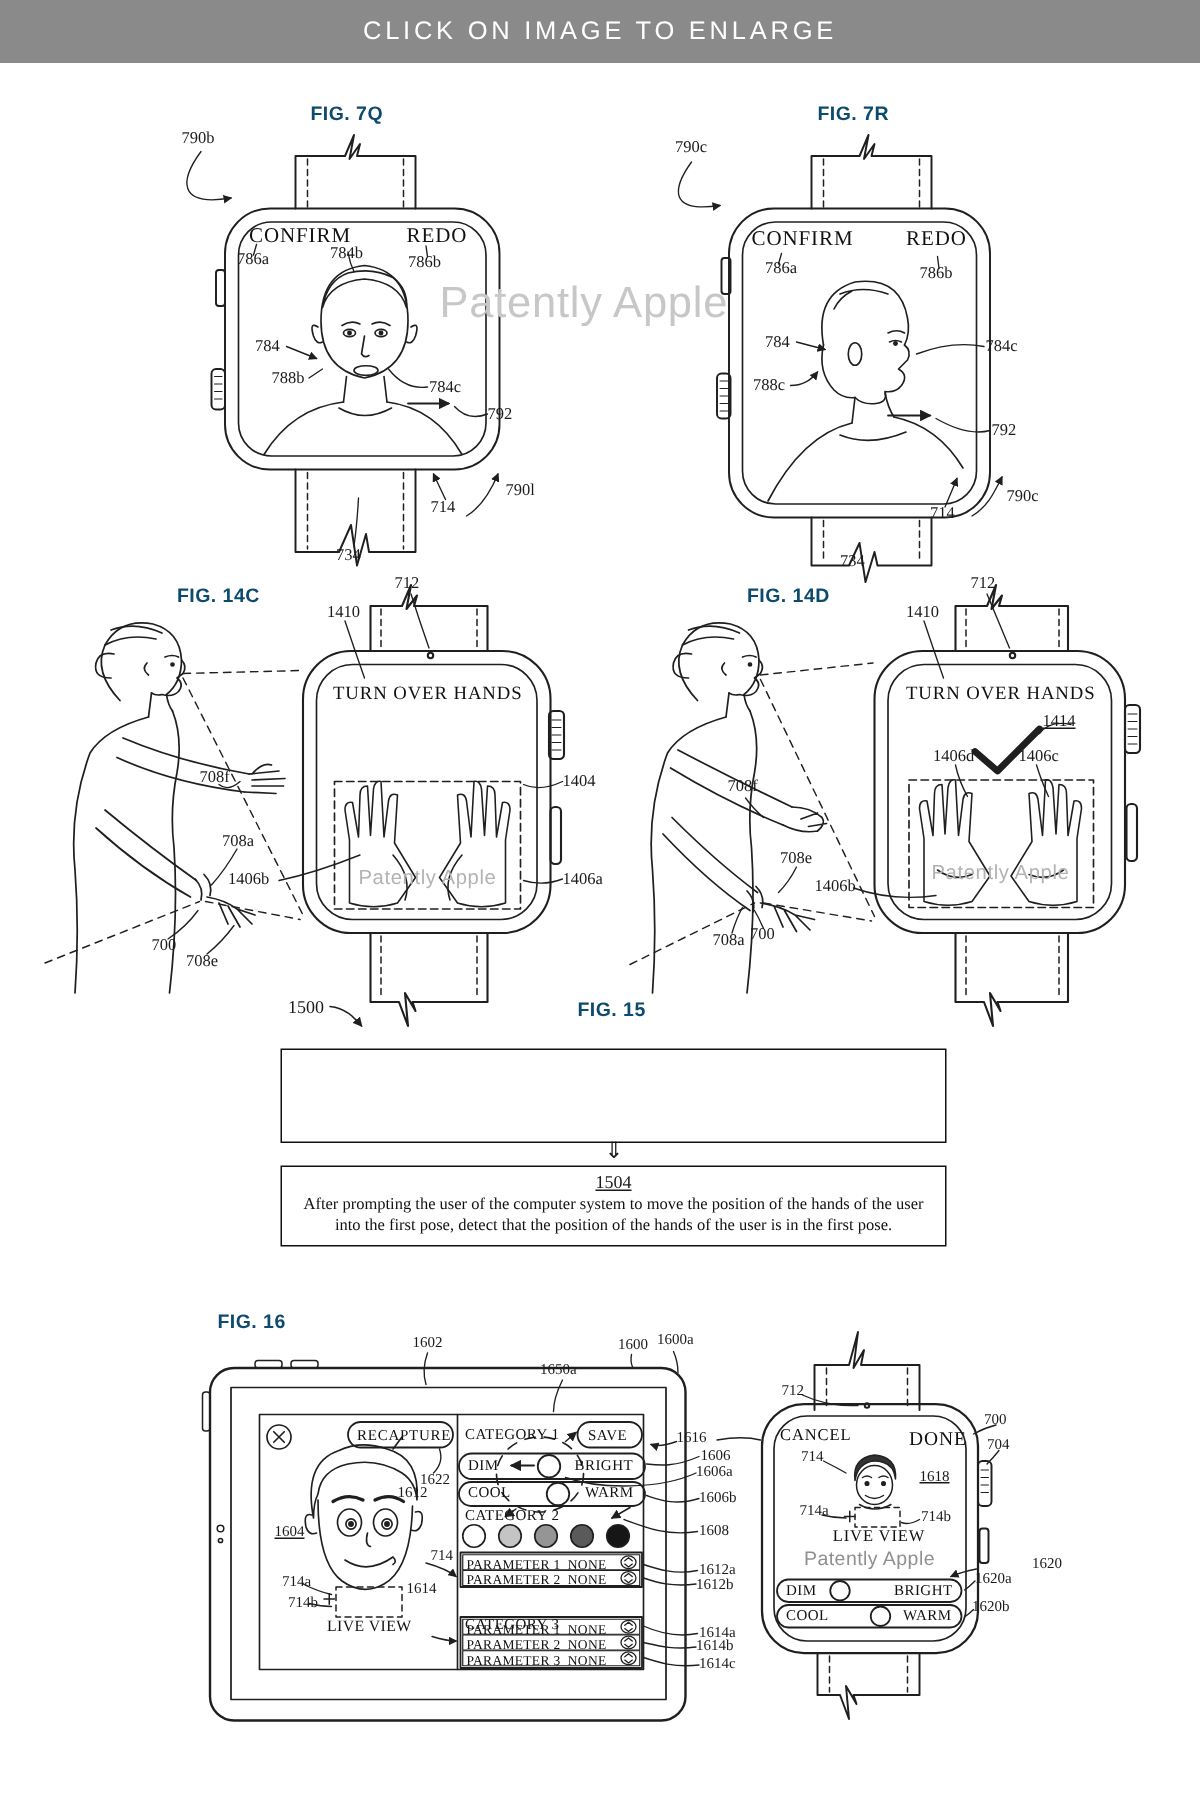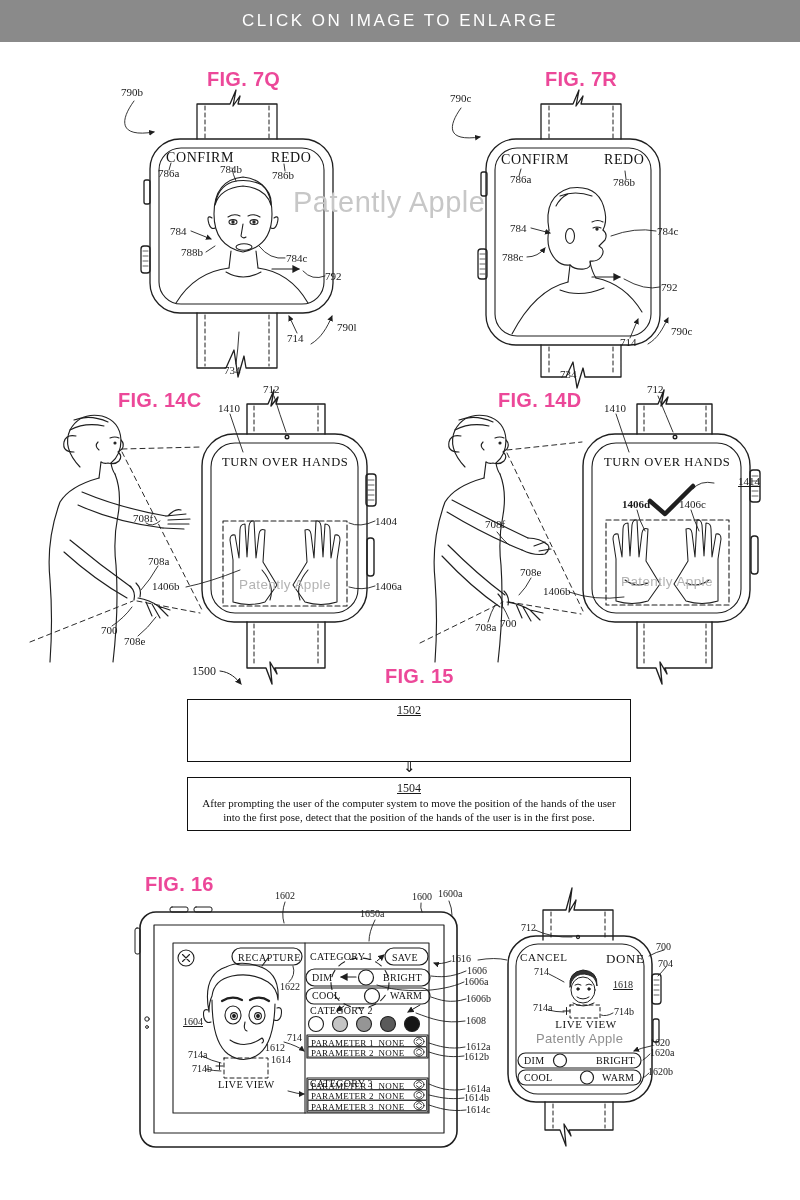--- a/index.html
+++ b/index.html
@@ -4,21 +4,21 @@
 <style>
   html,body{margin:0;padding:0;background:#fff;}
   #page{position:relative;width:800px;height:1200px;background:#fff;overflow:hidden;
         font-family:"Liberation Serif",serif;color:#1a1a1a;}
   #banner{position:absolute;left:0;top:0;width:800px;height:42px;background:#8a8a8a;
           color:#fff;font-family:"Liberation Sans",sans-serif;font-size:17px;
           letter-spacing:2.5px;text-align:center;line-height:42px;font-weight:400;}
   svg.art{position:absolute;left:0;top:0;pointer-events:none;}
   .abs{position:absolute;white-space:nowrap;}
   .figtitle{position:absolute;font-family:"Liberation Sans",sans-serif;font-weight:bold;
-            font-size:20px;color:#ec4899;letter-spacing:.3px;white-space:nowrap;}
+            font-size:13px;color:#0c4a6e;letter-spacing:.3px;white-space:nowrap;}
   .ref{position:absolute;font-size:11px;color:#1a1a1a;white-space:nowrap;}
   .ref16{position:absolute;font-size:10px;color:#1a1a1a;white-space:nowrap;}
   .scr{position:absolute;font-size:14px;letter-spacing:.6px;color:#111;white-space:nowrap;}
   .scr-sm{position:absolute;font-size:10px;letter-spacing:.3px;color:#111;white-space:nowrap;}
   .row-t{position:absolute;font-size:9px;letter-spacing:.2px;color:#111;white-space:nowrap;}
   .wm-lg{position:absolute;font-family:"Liberation Sans",sans-serif;font-size:29px;
          color:#c7c7c7;letter-spacing:.5px;white-space:nowrap;}
   .wm-sm{position:absolute;font-family:"Liberation Sans",sans-serif;font-size:13.5px;
          color:#b3b3b3;letter-spacing:.4px;white-space:nowrap;}
   .wm-watch{position:absolute;font-family:"Liberation Sans",sans-serif;font-size:13px;
@@ -420,55 +420,54 @@
   <div class="ref" style="left:133px;top:512px;">708f</div>
   <div class="ref" style="left:148px;top:555px;">708a</div>
   <div class="ref" style="left:101px;top:624px;">700</div>
   <div class="ref" style="left:124px;top:635px;">708e</div>
   <div class="wm-sm" style="left:239px;top:577px;">Patently Apple</div>
 
   <div class="figtitle" style="left:498px;top:389px;">FIG. 14D</div>
   <div class="ref" style="left:647px;top:383px;">712</div>
   <div class="ref" style="left:604px;top:402px;">1410</div>
   <div class="scr center" style="left:604px;top:455px;width:126px;font-size:12.5px;">TURN OVER HANDS</div>
-  <div class="ref" style="left:738px;top:475px;text-decoration:underline;">1414</div>
-  <div class="ref" style="left:622px;top:498px;font-weight:bold;">1406d</div>
+  <div class="ref" style="left:695px;top:475px;text-decoration:underline;">1414</div>
+  <div class="ref" style="left:622px;top:498px;">1406d</div>
   <div class="ref" style="left:679px;top:498px;">1406c</div>
   <div class="ref" style="left:543px;top:585px;">1406b</div>
   <div class="ref" style="left:485px;top:518px;">708f</div>
   <div class="ref" style="left:520px;top:566px;">708e</div>
   <div class="ref" style="left:475px;top:621px;">708a</div>
   <div class="ref" style="left:500px;top:617px;">700</div>
   <div class="wm-sm" style="left:621px;top:574px;">Patently Apple</div>
 
   <div class="ref" style="left:192px;top:664px;font-size:12px;">1500</div>
   <div class="figtitle" style="left:385px;top:665px;">FIG. 15</div>
   <div class="fbox" style="left:187px;top:699px;width:444px;height:63px;">
-    <div class="num">1502</div>
   </div>
   <div class="abs" style="left:403px;top:758px;font-size:15px;">⇓</div>
   <div class="fbox" style="left:187px;top:777px;width:444px;height:54px;">
     <div class="num">1504</div>
     <div class="txt">After prompting the user of the computer system to move the position of the hands of the user into the first pose, detect that the position of the hands of the user is in the first pose.</div>
   </div>
 
   <div class="figtitle" style="left:145px;top:873px;">FIG. 16</div>
   <div class="ref16" style="left:275px;top:890px;">1602</div>
   <div class="ref16" style="left:360px;top:908px;">1650a</div>
   <div class="ref16" style="left:412px;top:891px;">1600</div>
   <div class="ref16" style="left:438px;top:888px;">1600a</div>
 
   <div class="scr-sm" style="left:238px;top:952px;letter-spacing:.5px;">RECAPTURE</div>
   <div class="ref16" style="left:280px;top:981px;">1622</div>
   <div class="ref16 undl" style="left:183px;top:1016px;">1604</div>
   <div class="ref16" style="left:188px;top:1049px;">714a</div>
   <div class="ref16" style="left:192px;top:1063px;">714b</div>
   <div class="scr-sm center" style="left:218px;top:1079px;width:56px;font-size:10.5px;">LIVE VIEW</div>
   <div class="ref16" style="left:287px;top:1032px;">714</div>
-  <div class="ref16" style="left:265px;top:1042px;">1612</div>
+  <div class="ref16" style="left:265px;top:990px;">1612</div>
   <div class="ref16" style="left:271px;top:1054px;font-family:Liberation Serif, serif;">1614</div>
 
   <div class="scr-sm" style="left:310px;top:951px;">CATEGORY 1</div>
   <div class="scr-sm" style="left:392px;top:952px;">SAVE</div>
   <div class="scr-sm" style="left:312px;top:972px;">DIM</div>
   <div class="scr-sm" style="left:383px;top:972px;">BRIGHT</div>
   <div class="scr-sm" style="left:312px;top:990px;">COOL</div>
   <div class="scr-sm" style="left:390px;top:990px;">WARM</div>
   <div class="scr-sm" style="left:310px;top:1005px;">CATEGORY 2</div>
   <div class="scr-sm" style="left:310px;top:1062px;margin-top:16px;">CATEGORY 3</div>
@@ -498,17 +497,17 @@
   <div class="ref16" style="left:534px;top:966px;">714</div>
   <div class="ref16 undl" style="left:613px;top:979px;">1618</div>
   <div class="ref16" style="left:533px;top:1002px;">714a</div>
   <div class="ref16" style="left:614px;top:1006px;">714b</div>
   <div class="scr center" style="left:555px;top:1018px;width:62px;font-size:11px;">LIVE VIEW</div>
   <div class="wm-watch" style="left:536px;top:1031px;">Patently Apple</div>
   <div class="scr-sm" style="left:524px;top:1055px;">DIM</div>
   <div class="scr-sm" style="left:596px;top:1055px;">BRIGHT</div>
   <div class="scr-sm" style="left:524px;top:1072px;">COOL</div>
   <div class="scr-sm" style="left:602px;top:1072px;">WARM</div>
-  <div class="ref16" style="left:650px;top:1037px;text-align:center;">1620</div>
+  <div class="ref16" style="left:688px;top:1037px;text-align:center;">1620</div>
   <div class="ref16" style="left:650px;top:1047px;">1620a</div>
   <div class="ref16" style="left:648px;top:1066px;">1620b</div>
 
 </div>
 
 </body></html>

